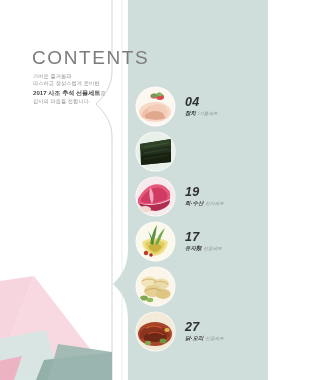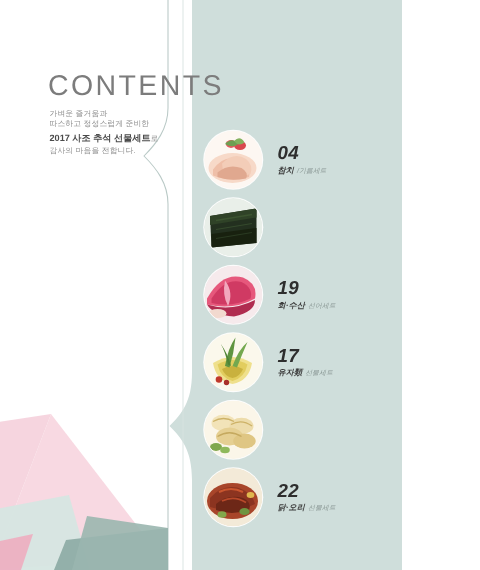--- a/index.html
+++ b/index.html
@@ -266,21 +266,21 @@
             <path d="M8,24 Q16,17 26,20 Q32,23 30,28 Q18,32 8,28 Z" fill="#6d2717"></path>
             <path d="M10,16 Q18,12 26,16" stroke="#c9562f" stroke-width="1.4" fill="none"></path>
             <path d="M12,22 Q20,18 28,23" stroke="#b8492a" stroke-width="1.2" fill="none"></path>
             <ellipse cx="27" cy="29" rx="3.4" ry="2.4" fill="#6f9440"></ellipse>
             <ellipse cx="12" cy="31" rx="3" ry="2.2" fill="#82a84c"></ellipse>
             <ellipse cx="31" cy="18" rx="2.6" ry="2" fill="#e0b84e"></ellipse>
           </g>
           </svg>
       </div>
       <div class="toc-text">
-        <div class="toc-num">22</div>
+        <div class="toc-num">27</div>
         <div class="toc-label">
           <span>닭·오리</span><span class="sub">선물세트</span>
         </div>
       </div>
     </div>
 
   </div>
 </div>
 
 </body></html>

